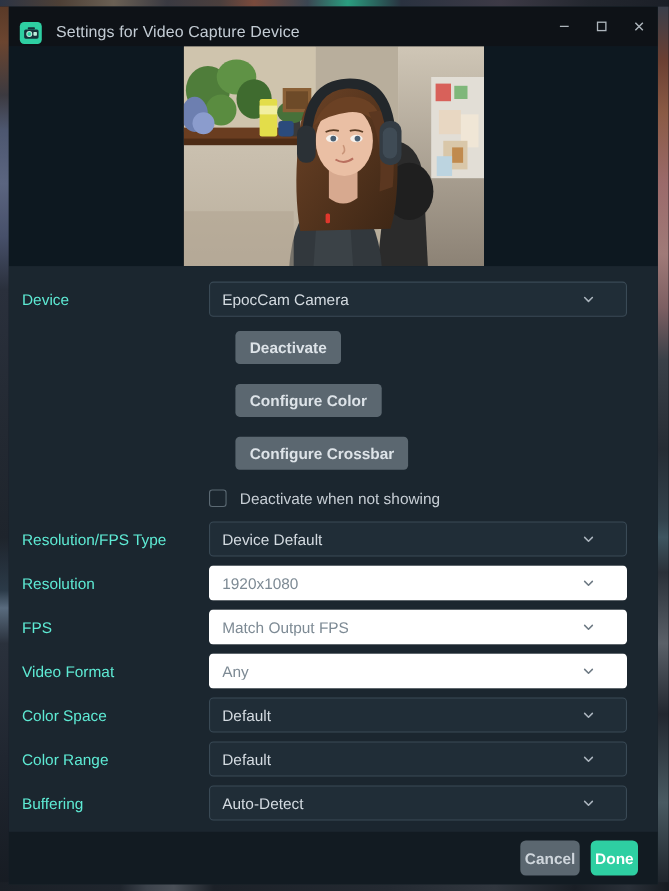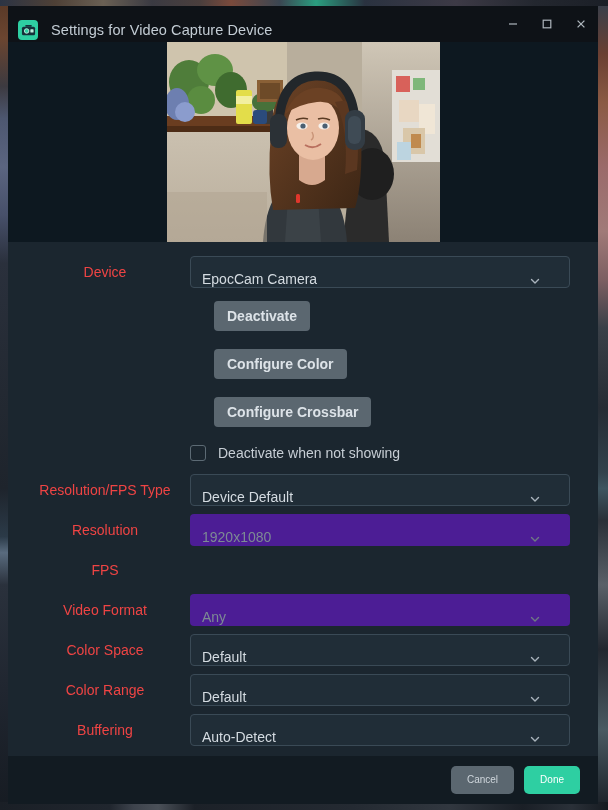--- a/index.html
+++ b/index.html
@@ -129,45 +129,44 @@
 
   .row {
     display: flex;
     align-items: center;
     height: 40px;
     padding: 0 28px 0 12px;
   }
   .label {
     width: 170px;
     flex: 0 0 170px;
-    color: #ef4444;
+    color: #5eead4;
     font-size: 14px;
     white-space: nowrap;
-    text-align: center;
   }
   .field { flex: 1 1 auto; }
 
   
   .combo {
     height: 32px;
     background: #202d37;
     border: 1px solid #3a4a56;
     border-radius: 4px;
     display: flex;
-    align-items: flex-end;
+    align-items: center;
     padding: 0 28px 0 11px;
     color: #d4dbe1;
     font-size: 14px;
     position: relative;
     cursor: pointer;
   }
   .combo .val { flex: 1 1 auto; white-space: nowrap; overflow: hidden; }
   .combo .chev { color: #aab4bd; display: flex; }
   .combo.disabled {
-    background: #4c1d95;
+    background: #ffffff;
     border-color: transparent;
     color: #7d8a94;
     cursor: default;
   }
   .combo.disabled .chev { color: #6e7a84; }
 
   
   .btnrow { padding-left: 182px; height: 48px; display: flex; align-items: center; }
   .pbtn {
     background: #5b6770;
@@ -212,23 +211,23 @@
     display: flex;
     align-items: center;
     justify-content: flex-end;
     padding-right: 18px;
     gap: 10px;
   }
   .fbtn {
     border: none;
     border-radius: 5px;
     font-family: "Liberation Sans", sans-serif;
-    font-size: 10px;
-    font-weight: normal;
-    padding: 9px 16px;
+    font-size: 14px;
+    font-weight: bold;
+    padding: 9px 4px;
     cursor: pointer;
     line-height: 1;
   }
   .fbtn.cancel { background: #5b6770; color: #cfd6dc; }
   .fbtn.done { background: #2ecfa2; color: #ffffff; }
 </style>
 </head>
 <body>
 
 <div class="desktop">
@@ -414,20 +413,30 @@
               <span class="chev">
                 <svg width="12" height="12" viewBox="0 0 12 12">
                   <path d="M2.5 4.5L6 8l3.5-3.5" fill="none" stroke="currentColor" stroke-width="1.4" stroke-linecap="round" stroke-linejoin="round"></path>
                 </svg>
               </span>
             </div>
           </div>
         </div>
         <div class="row">
           <div class="label">FPS</div>
+          <div class="field">
+            <div class="combo disabled">
+              <span class="val">Match Output FPS</span>
+              <span class="chev">
+                <svg width="12" height="12" viewBox="0 0 12 12">
+                  <path d="M2.5 4.5L6 8l3.5-3.5" fill="none" stroke="currentColor" stroke-width="1.4" stroke-linecap="round" stroke-linejoin="round"></path>
+                </svg>
+              </span>
+            </div>
+          </div>
         </div>
         <div class="row">
           <div class="label">Video Format</div>
           <div class="field">
             <div class="combo disabled">
               <span class="val">Any</span>
               <span class="chev">
                 <svg width="12" height="12" viewBox="0 0 12 12">
                   <path d="M2.5 4.5L6 8l3.5-3.5" fill="none" stroke="currentColor" stroke-width="1.4" stroke-linecap="round" stroke-linejoin="round"></path>
                 </svg>

